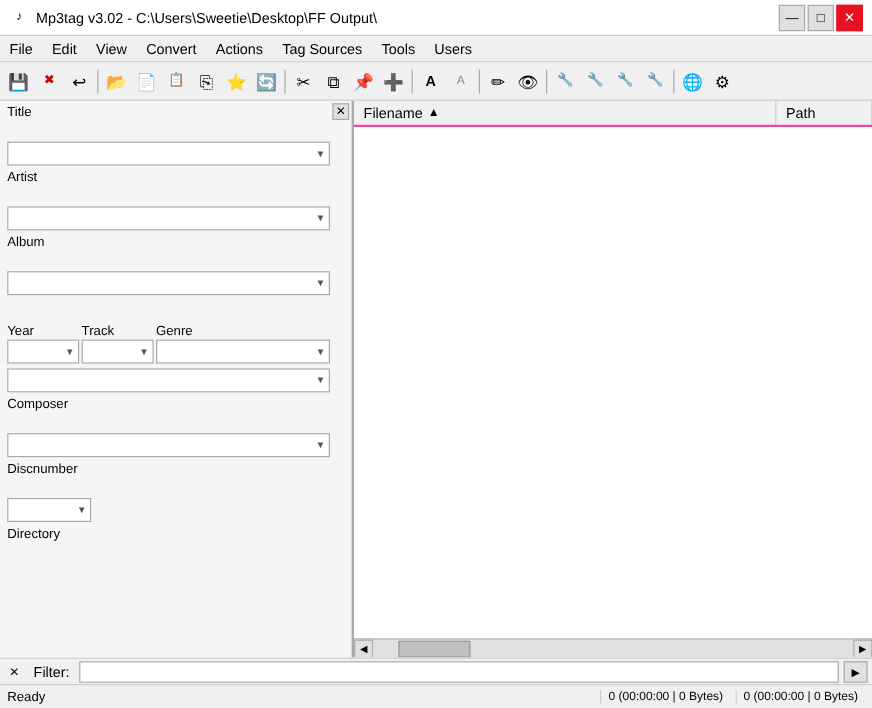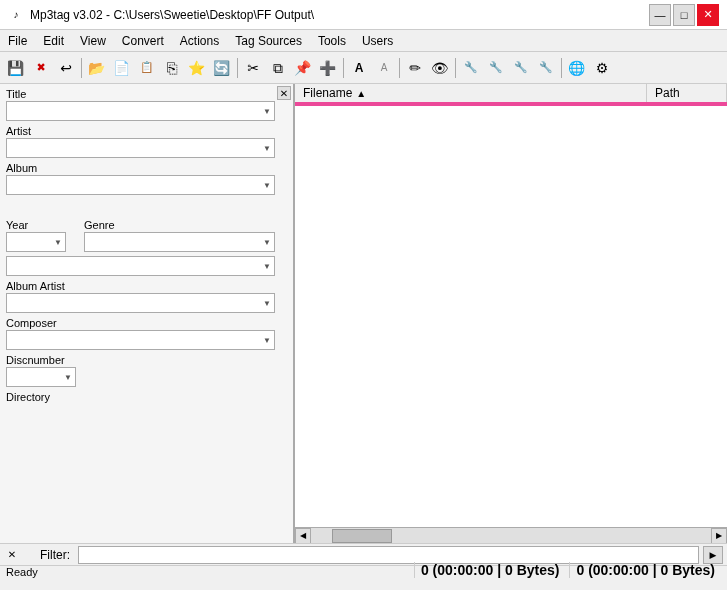--- a/index.html
+++ b/index.html
@@ -145,21 +145,21 @@
       overflow-y: auto;
       padding: 4px 6px;
       padding-right: 18px;
     }
     .field-group {
       margin-bottom: 4px;
     }
     .field-label {
       font-size: 11px;
       color: #000;
-      margin-bottom: 1px;
+      margin-bottom: 18px;
     }
     .select-wrapper {
       position: relative;
       width: 100%;
     }
     .select-wrapper::after {
       content: '▼';
       position: absolute;
       right: 4px;
       top: 50%;
@@ -174,21 +174,21 @@
       border: 1px solid #aaa;
       background: #fff;
       font-size: 11px;
       appearance: none;
       -webkit-appearance: none;
       padding: 0 20px 0 2px;
       cursor: default;
     }
     .row-3 {
       display: flex;
-      gap: 18px;
+      gap: 2px;
       margin-bottom: 4px;
       margin-top: 24px;
     }
     .row-3 .col-year { width: 60px; }
     .row-3 .col-track { width: 60px; }
     .row-3 .col-genre { flex: 1; }
     .col-label {
       font-size: 11px;
       color: #000;
       margin-bottom: 1px;
@@ -198,21 +198,21 @@
     #right-panel {
       flex: 1;
       display: flex;
       flex-direction: column;
       background: #fff;
       overflow: hidden;
     }
     #file-list-header {
       height: 22px;
       background: #f0f0f0;
-      border-bottom: 4px solid #ec4899;
+      border-bottom: 2px solid #ec4899;
       display: flex;
       align-items: center;
     }
     .header-col {
       padding: 2px 8px;
       font-size: 12px;
       font-weight: normal;
       border-right: 1px solid #ccc;
       height: 100%;
       display: flex;
@@ -277,21 +277,20 @@
       background: #f0f0f0;
       border-top: 1px solid #ccc;
       display: flex;
       align-items: center;
       padding: 0 4px;
       gap: 4px;
     }
     #filter-label {
       font-size: 12px;
       padding: 0 4px;
-      margin-left: 12px;
     }
     #filter-input {
       flex: 1;
       height: 18px;
       border: 1px solid #aaa;
       background: #fff;
       padding: 0 4px;
       font-size: 11px;
     }
     #filter-go {
@@ -314,33 +313,32 @@
       font-size: 10px;
       cursor: pointer;
     }
 
     
     #bottom-status {
       height: 20px;
       background: #f0f0f0;
       border-top: 1px solid #ccc;
       display: flex;
-      align-items: flex-end;
-      padding: 12px 6px;
+      align-items: center;
+      padding: 0 6px;
       gap: 4px;
     }
     #status-ready {
       flex: 1;
       font-size: 11px;
     }
     .status-info {
-      font-size: 14px;
+      font-size: 10px;
       padding: 0 6px;
       border-left: 1px solid #ccc;
-      font-weight: bold;
     }
 
     
     #left-panel-content::-webkit-scrollbar { width: 16px; }
     #left-panel-content::-webkit-scrollbar-track { background: #e0e0e0; }
     #left-panel-content::-webkit-scrollbar-thumb { background: #c0c0c0; border: 1px solid #999; }
 
     .tb-icon {
       font-size: 14px;
       line-height: 1;
@@ -477,40 +475,40 @@
         </div>
       </div>
 
       <div class="row-3">
         <div class="col-year">
           <div class="col-label">Year</div>
           <div class="select-wrapper">
             <select style="width:100%;"><option value=""></option></select>
           </div>
         </div>
+        <div class="col-track">
+          <div class="col-label">Track</div>
+          <div class="select-wrapper">
+            <select style="width:100%;"><option value=""></option></select>
+          </div>
+        </div>
         <div class="col-genre">
           <div class="col-label">Genre</div>
           <div class="select-wrapper">
             <select style="width:100%;"><option value=""></option></select>
           </div>
         </div>
       </div>
 
       <div class="field-group">
         <div class="select-wrapper">
           <select><option value=""></option></select>
         </div>
       </div>
 
-      <div class="field-group">
-        <div class="field-label">Album Artist</div>
-        <div class="select-wrapper">
-          <select><option value=""></option></select>
-        </div>
-      </div>
 
       <div class="field-group">
         <div class="field-label">Composer</div>
         <div class="select-wrapper">
           <select><option value=""></option></select>
         </div>
       </div>
 
       <div class="field-group">
         <div class="field-label">Discnumber</div>

